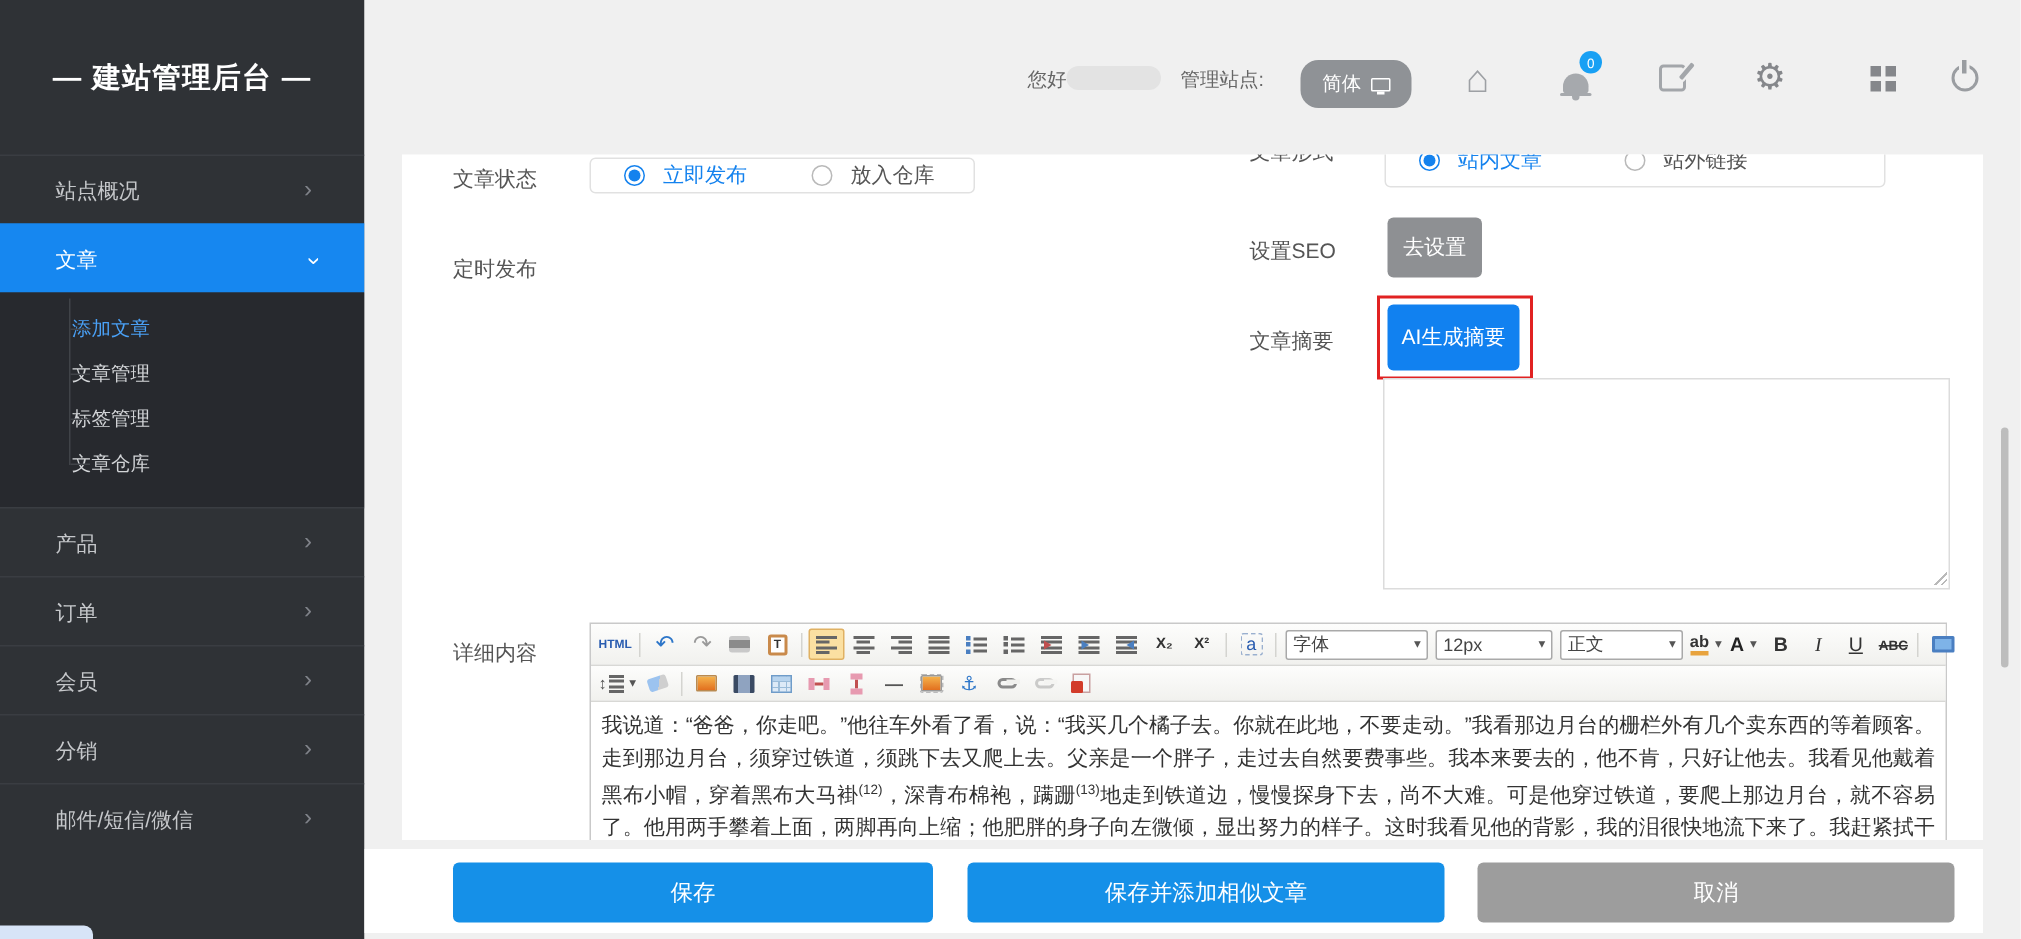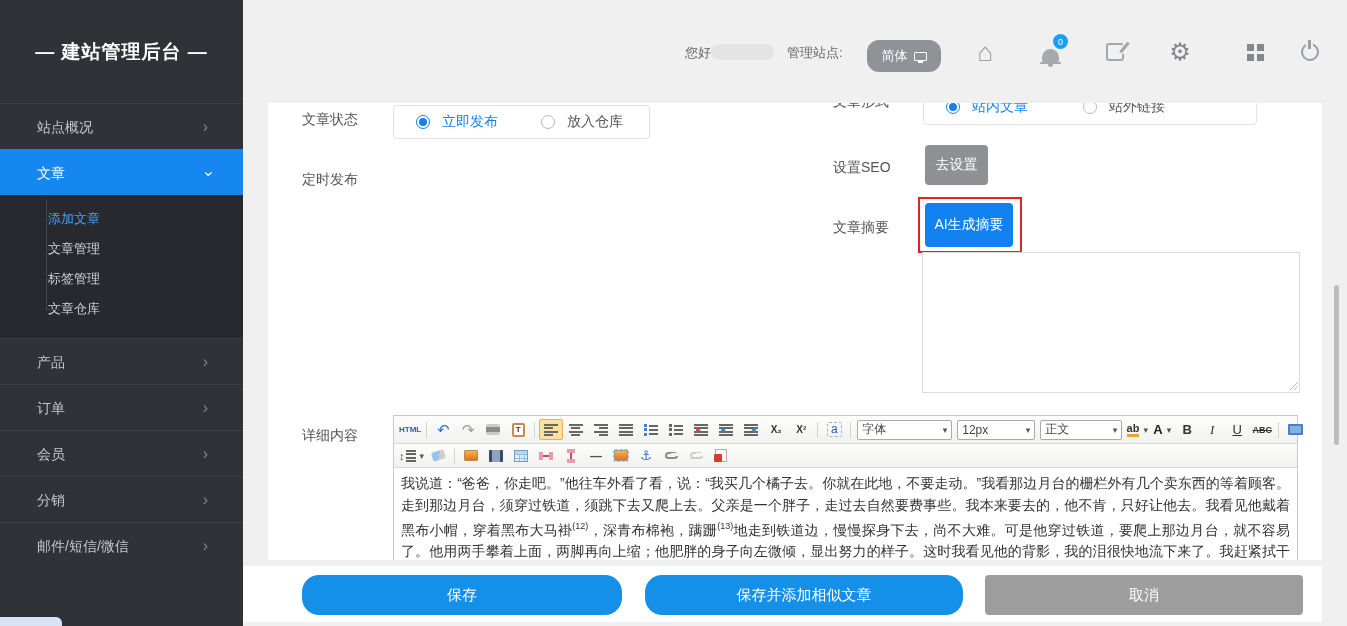--- a/index.html
+++ b/index.html
@@ -149,21 +149,21 @@
   .ic-pdf{position:relative;width:12px;height:13px;background:#f7f7f7;border:1px solid #c9a0a0;}
   .ic-pdf::after{content:"";position:absolute;left:-2px;bottom:-1px;width:8px;height:8px;background:#d23c2a;border-radius:1px;}
 
   .ed-content{height:146px;overflow:hidden;padding:5px 7px;font-size:14px;color:#333;line-height:21.5px;
               text-align:justify;cursor:text;}
   .ed-content sup{font-size:9px;color:#333;}
 
   
   .footer{position:absolute;left:0;top:566px;width:1079px;height:56px;background:#fff;}
   .fbtn{position:absolute;top:9px;height:40px;border:none;border-radius:4px;font-size:15px;color:#fff;cursor:pointer;}
-  .fbtn.primary{background:#1590e8;border-radius:17px;}
+  .fbtn.primary{background:#1590e8;}
   .fbtn.secondary{background:#9d9d9d;}
 
   
   .vthumb{position:absolute;left:1091px;top:285px;width:5px;height:160px;background:#bdbdbd;border-radius:3px;cursor:grab;}
 </style>
 </head>
 <body>
 
 <div class="app">
 
@@ -258,21 +258,21 @@
 
       <span class="flabel" style="left:565px;top:-10px;">文章形式</span>
       <div class="rbox" style="left:655px;top:-26px;width:334px;height:48px;padding-left:22px;gap:0;">
         <span class="radio sel" style="margin-top:12px;"></span>
         <span class="ropt sel" style="margin:12px 0 0 12px;">站内文章</span>
         <span class="radio" style="margin:12px 0 0 55px;"></span>
         <span class="ropt" style="margin:12px 0 0 12px;">站外链接</span>
       </div>
 
       <span class="flabel" style="left:34px;top:8px;">文章状态</span>
-      <div class="rbox" style="left:125px;top:2px;width:257px;height:34px;padding-left:22px;">
+      <div class="rbox" style="left:125px;top:2px;width:257px;height:24px;padding-left:22px;">
         <span class="radio sel"></span>
         <span class="ropt sel" style="margin-left:12px;">立即发布</span>
         <span class="radio" style="margin-left:43px;"></span>
         <span class="ropt" style="margin-left:12px;">放入仓库</span>
       </div>
 
       <span class="flabel" style="left:34px;top:68px;">定时发布</span>
 
       <span class="flabel" style="left:565px;top:56px;">设置SEO</span>
       <button class="gbtn" style="left:657px;top:42px;width:63px;height:40px;">去设置</button>

